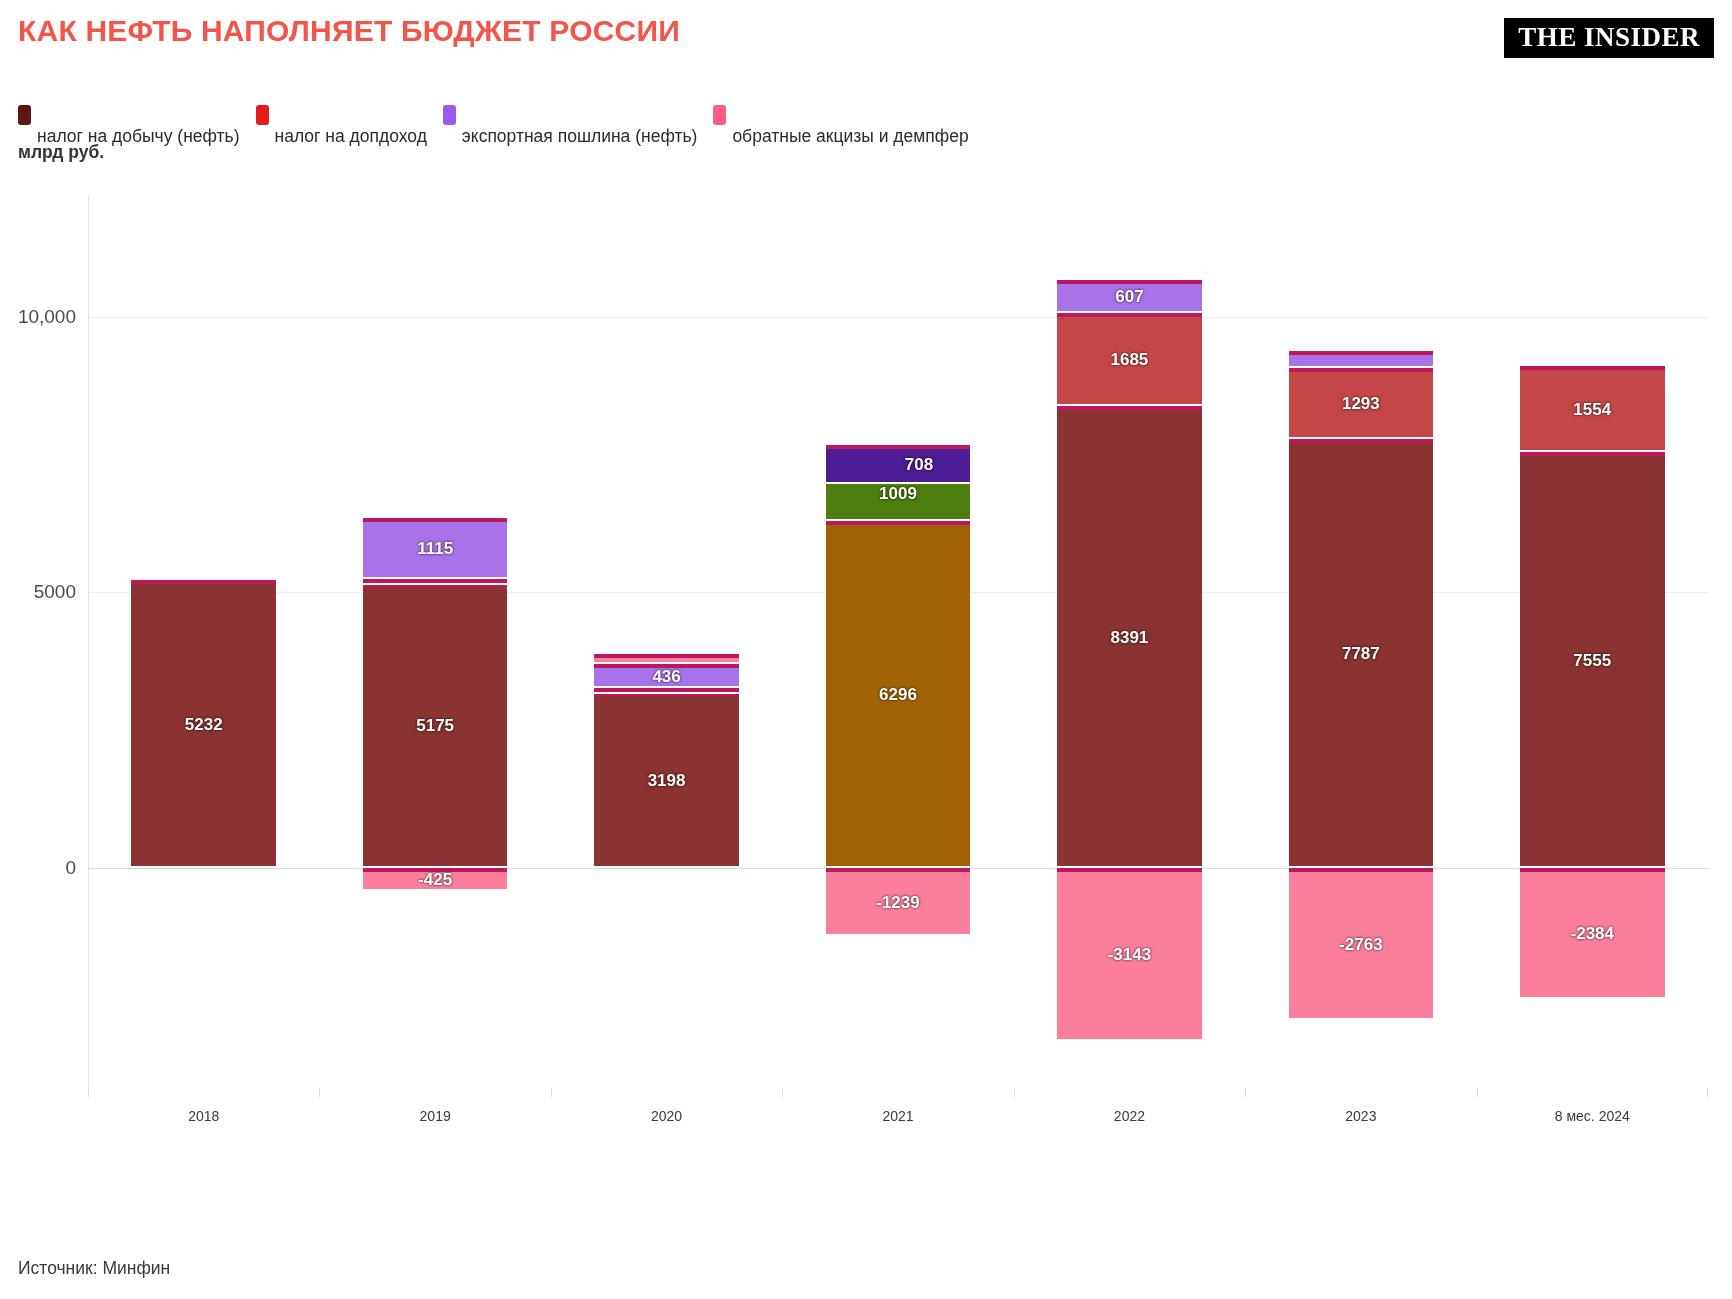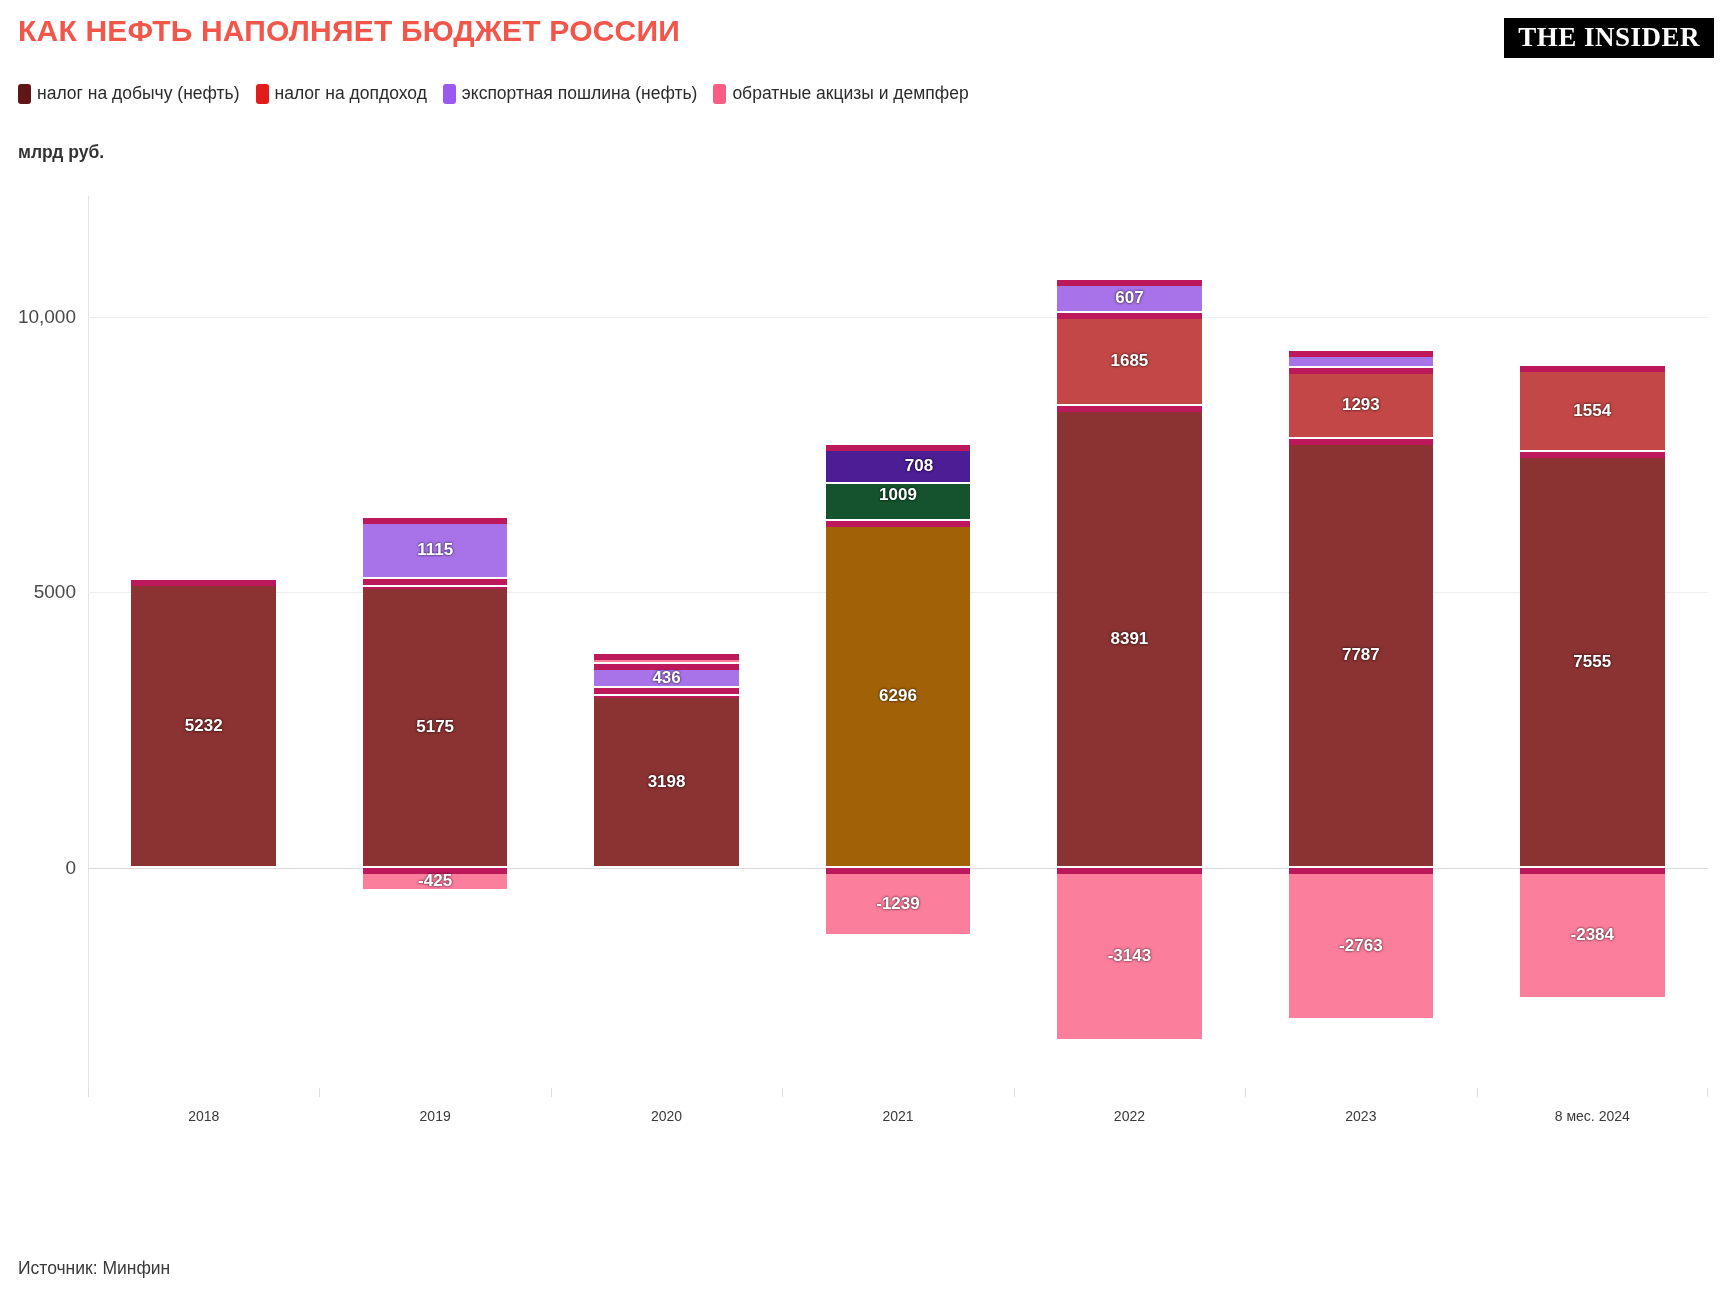--- a/index.html
+++ b/index.html
@@ -30,21 +30,21 @@
 
   
   .legend {
     position: absolute; left: 18px; top: 83px;
     display: flex; align-items: center; gap: 0;
   }
   .legend-item { display: flex; align-items: center; margin-right: 16px; }
   .legend-swatch {
     width: 13px; height: 20px; border-radius: 3px; margin-right: 6px; display:inline-block;
   }
-  .legend-label { font-size: 17.5px; color: #2b2b2b; white-space: nowrap; }
+  .legend-label { font-size: 17.5px; color: #2b2b2b; white-space: nowrap; margin-top: 43px; }
 
   
   .units {
     position: absolute; left: 18px; top: 142px;
     font-size: 17.5px; font-weight: 700; color: #333;
   }
 
   
   #plot {
     position: absolute;
@@ -67,21 +67,21 @@
     position: absolute; transform: translateX(-50%);
     font-size: 14px; color: #3a3a3a; white-space: nowrap; text-align:center;
   }
   .xtickmark { position:absolute; width:1px; height:9px; background:#ddd; top:0; }
 
   
   .bargroup { position: absolute; top: 0; height: 100%; }
   .seg {
     position: absolute; left: 0; width: 100%;
     display: flex; align-items: center; justify-content: center;
-    border-top: 6px solid #be185d;
+    border-top: 4px solid #be185d;
     border-bottom: 2px solid #ffffff;
   }
   .seg-label {
     font-size: 17px; font-weight: 700; color: #ffffff;
     text-shadow: 0 0 3px rgba(0,0,0,0.55), 0 0 2px rgba(0,0,0,0.45);
     pointer-events: none; white-space: nowrap;
   }
 
   .source {
     position: absolute; left: 18px; top: 1258px;
@@ -155,21 +155,21 @@
           <span class="seg-label">436</span>
         </div>
         <div class="seg" style="top: 457.673px; height: 10.4617px; background: rgb(251, 126, 157);"></div>
       </div>
       <div class="xtickmark" style="left: 462.857px; top: 892px;"></div>
       <div class="xtick" style="left: 578.571px; top: 912px;">2020</div>
       <div class="bargroup" style="left: 737.679px; width: 144.643px;">
         <div class="seg" style="top: 325.084px; height: 346.669px; background: #a16207;">
           <span class="seg-label">6296</span>
         </div>
-        <div class="seg" style="top: 269.527px; height: 55.5573px; background: #14532d;">
+        <div class="seg" style="top: 269.527px; height: 55.5573px; background: #4d7c0f;">
           <span class="seg-label">1009</span>
         </div>
         <div class="seg" style="top: 249px; height: 38.9837px; background: #4c1d95; padding-left: 42px;">
           <span class="seg-label">708</span>
         </div>
         <div class="seg" style="top: 671.753px; height: 68.2215px; background: rgb(251, 126, 157);">
           <span class="seg-label">-1239</span>
         </div>
       </div>
       <div class="xtickmark" style="left: 694.286px; top: 892px;"></div>

